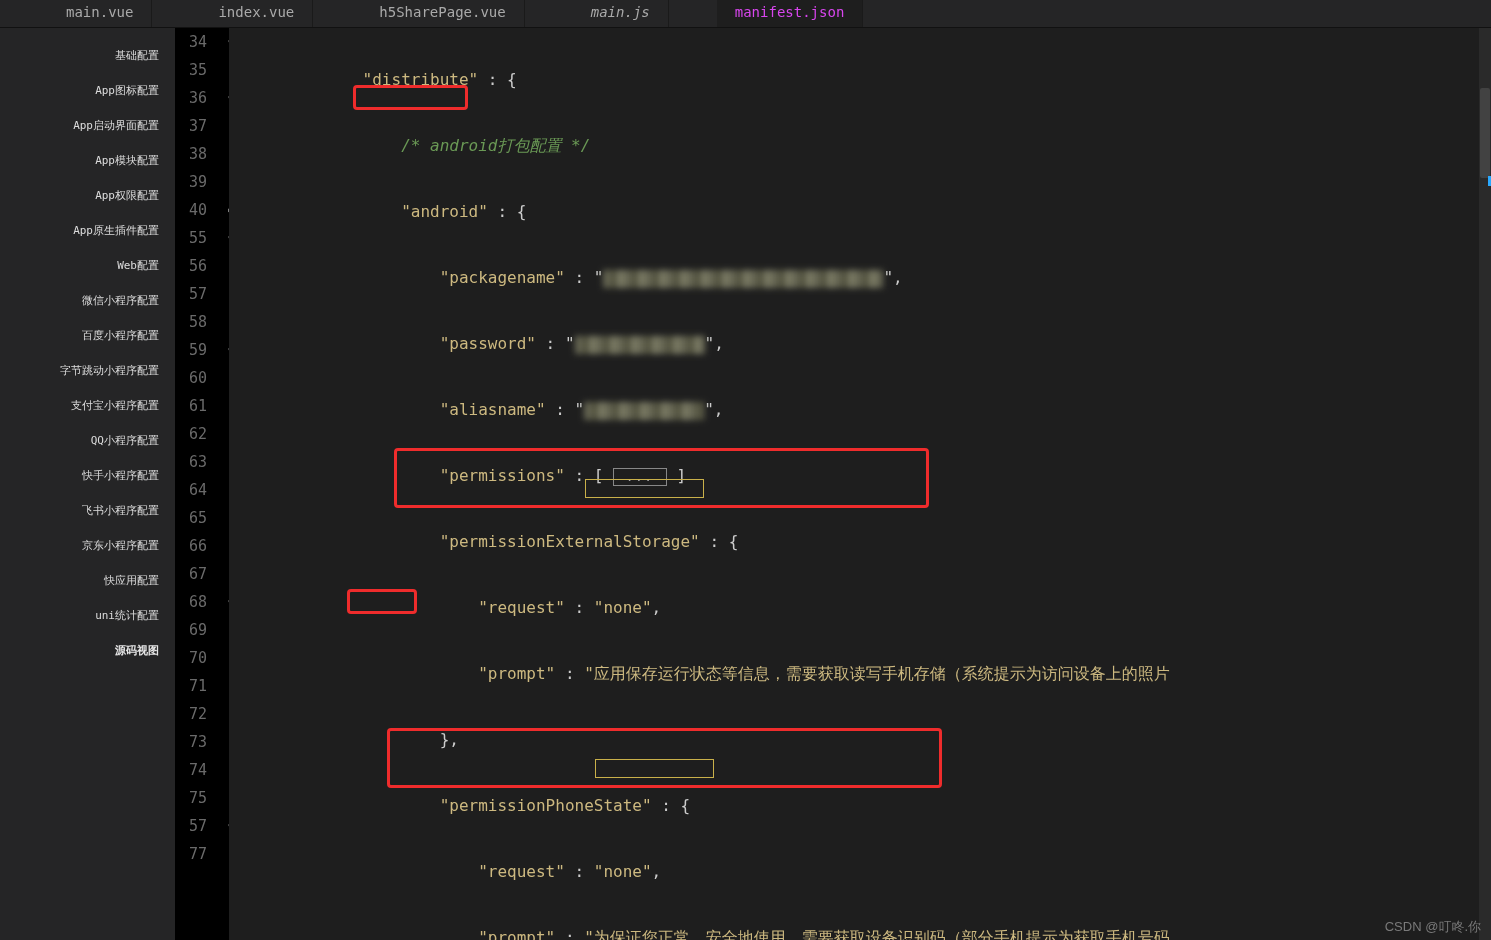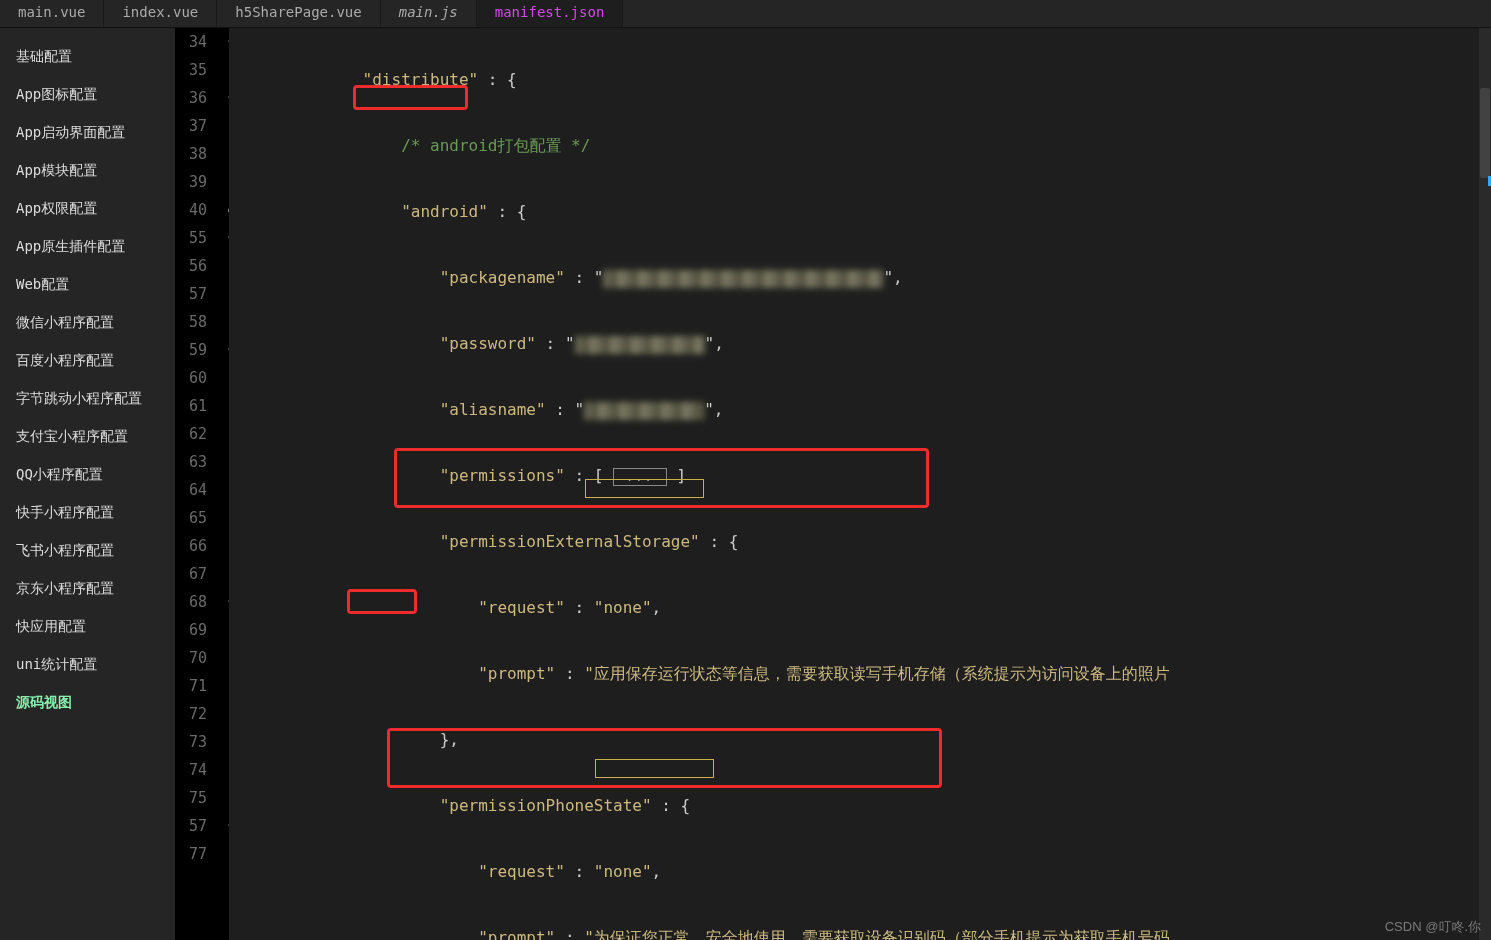--- a/index.html
+++ b/index.html
@@ -20,42 +20,44 @@
       border-bottom: 1px solid #111;
     }
     .tab {
       padding: 0 18px 4px 18px;
       color: #aaa;
       font-size: 14px;
       cursor: pointer;
       border-right: 1px solid #1a1a1a;
       display: flex;
       align-items: center;
+      margin-left: 48px;
     }
     .tab.italic { font-style: italic; }
     .tab.active { background: #1e1e1e; color: #d946ef; }
     .main {
       display: flex;
       height: calc(100% - 28px);
     }
     .sidebar {
       width: 175px;
       background: #252526;
       padding-top: 10px;
       overflow: hidden;
     }
     .sidebar-item {
       padding: 10px 16px;
       color: #ddd;
-      font-size: 14px;
+      font-size: 11px;
       cursor: pointer;
       white-space: nowrap;
+      text-align: right;
     }
     .sidebar-item.active {
-      color: #86efac;
+      color: #e5e5e5;
       font-weight: bold;
     }
     .gutter {
       width: 54px;
       background: #000000;
       text-align: center;
       padding-right: 8px;
       color: #6a6a6a;
       font-size: 15px;
     }
@@ -80,21 +82,21 @@
       white-space: pre;
       overflow: hidden;
     }
     .code-line {
       height: 28px;
       line-height: 28px;
     }
     .str-key  { color: #cdb980; }
     .punc     { color: #ccc; }
     .str-val  { color: #cdb980; }
-    .comment  { color: #6a9955; }
+    .comment  { color: #6a9955; font-style: italic; }
     .folded-box {
       display: inline-block;
       border: 1px solid #888;
       padding: 0 12px;
       font-size: 12px;
       line-height: 16px;
       color: #aaa;
       vertical-align: middle;
       letter-spacing: 2px;
     }

